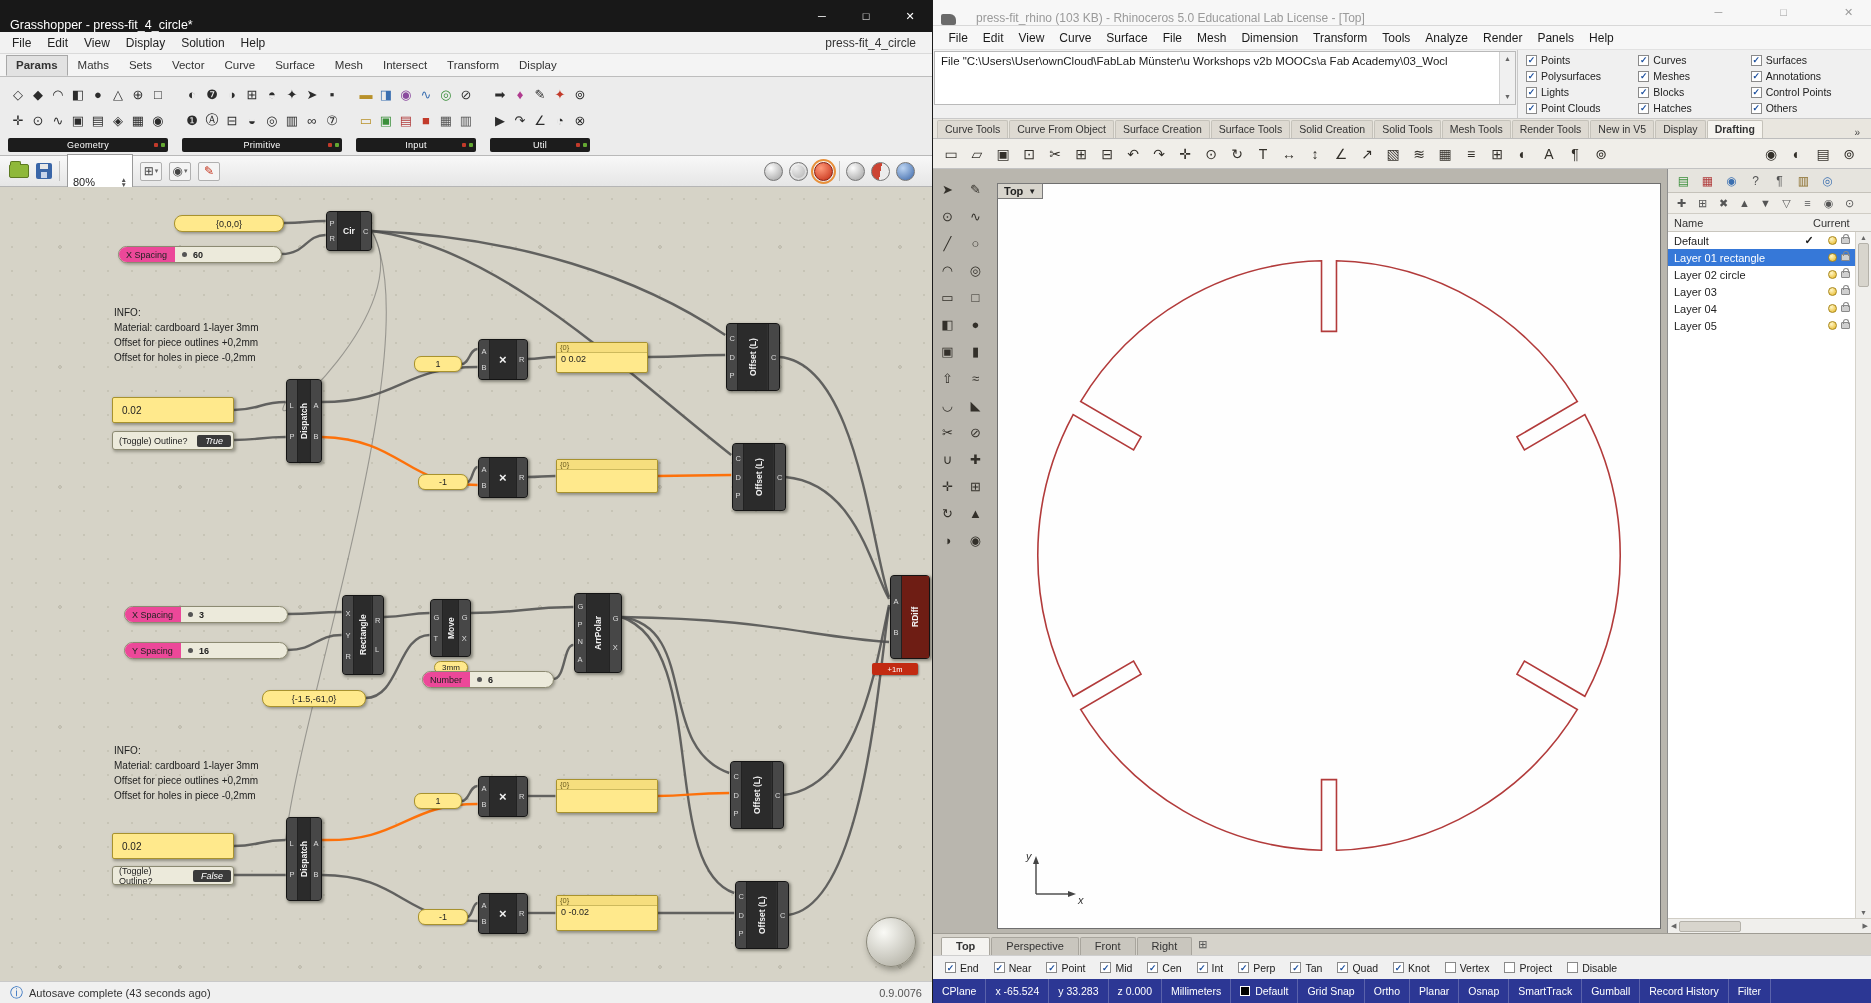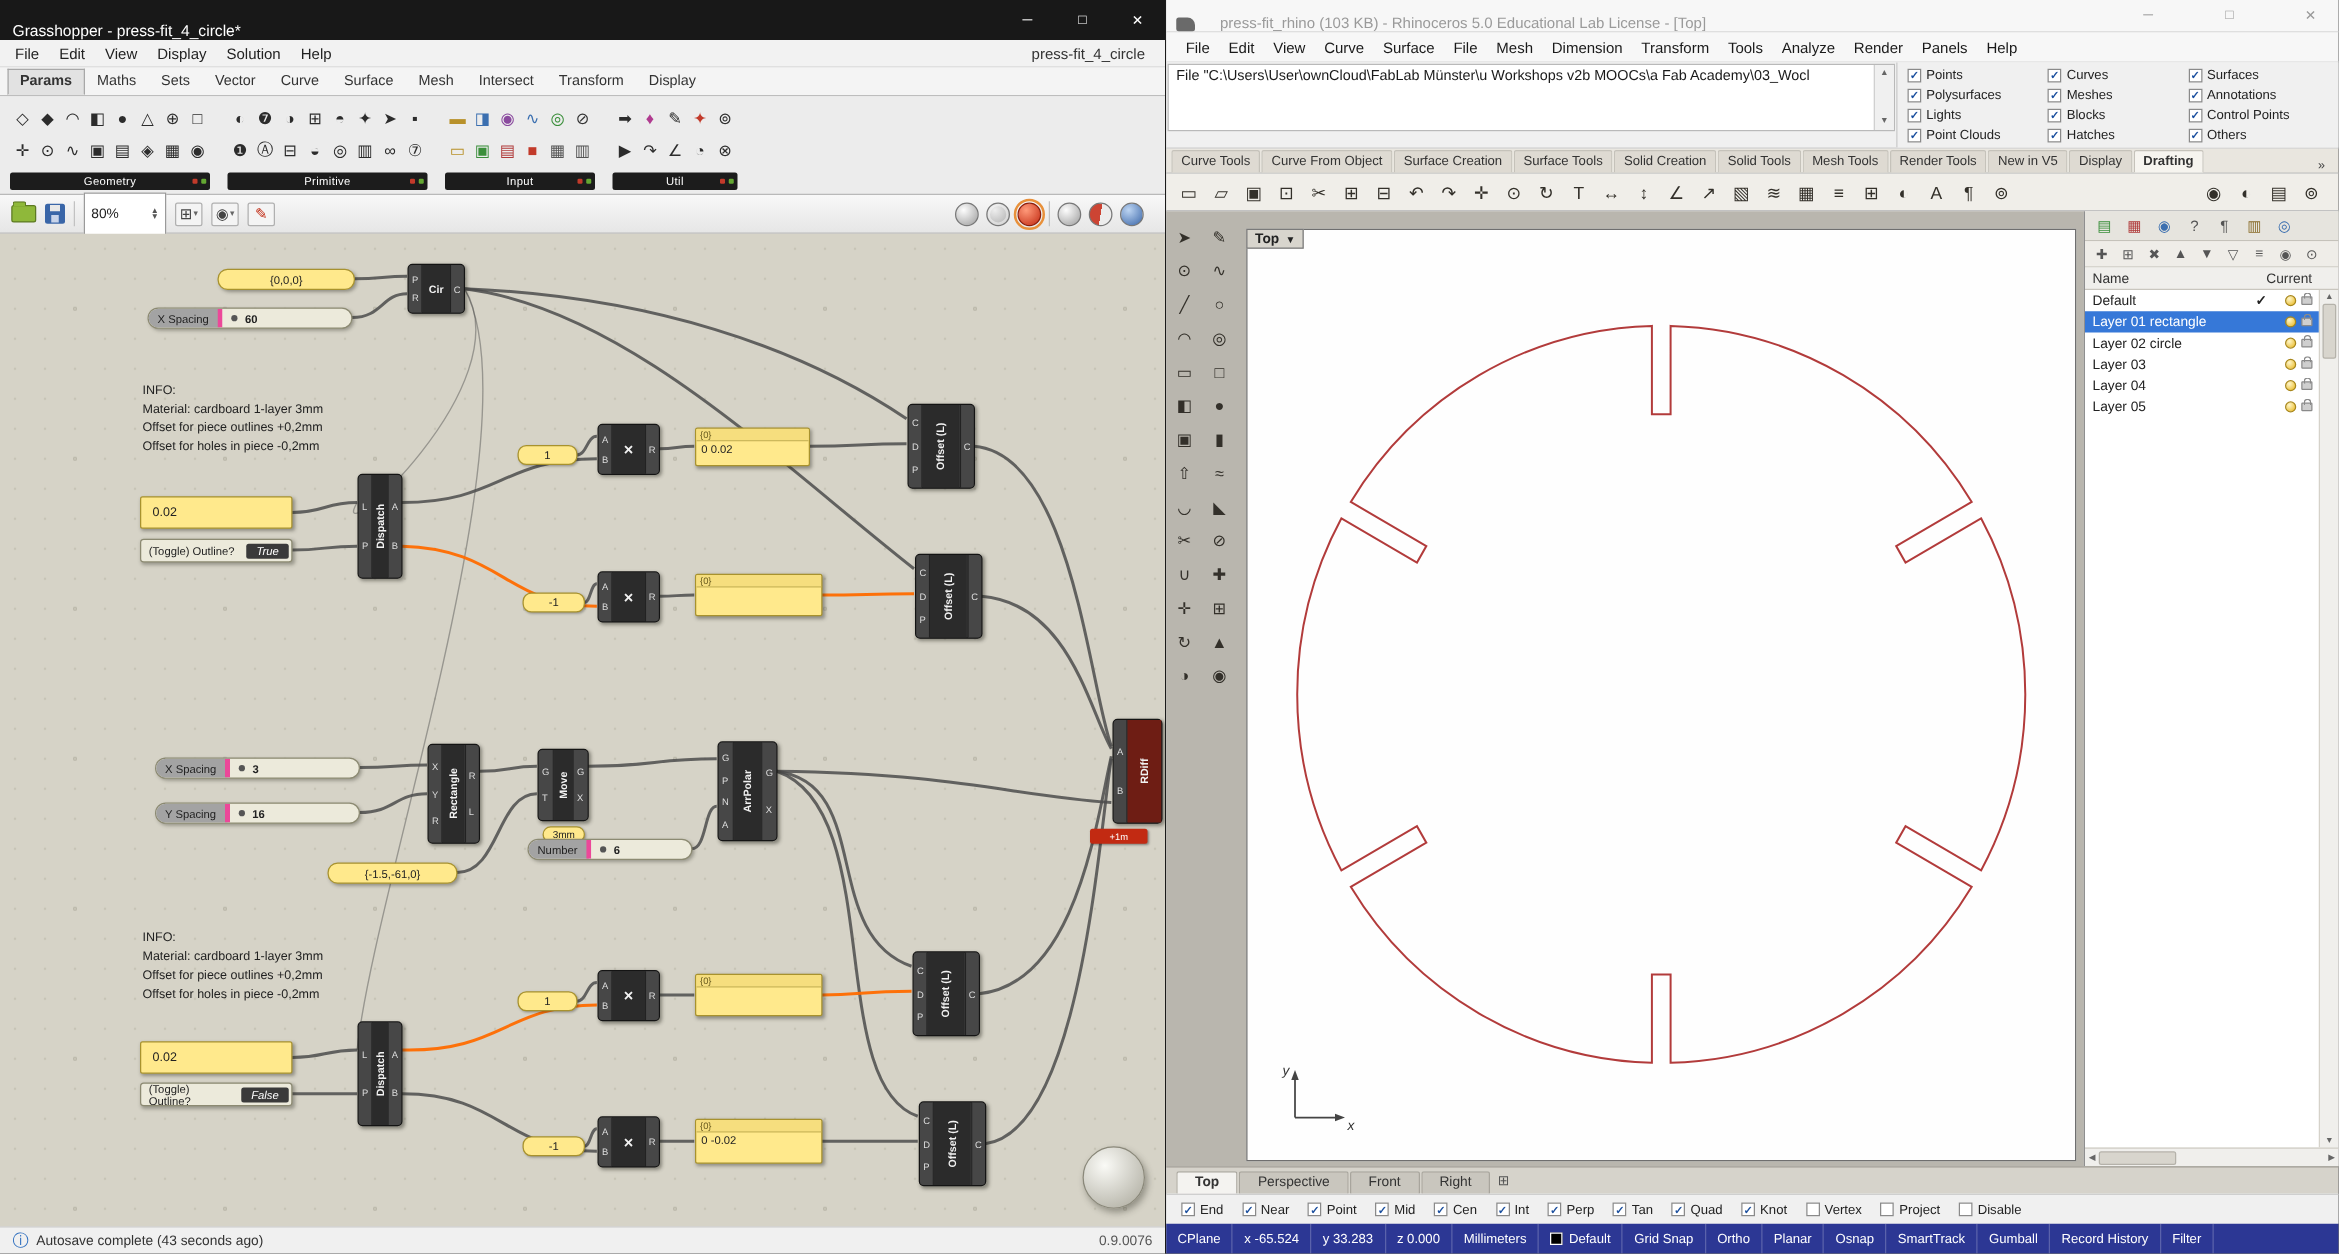--- a/index.html
+++ b/index.html
@@ -24,21 +24,21 @@
 .gicon{width:20px;height:20px;display:flex;align-items:center;justify-content:center;font-size:13px;color:#2c2c2c}
 .gh-grouplabel{height:14px;background:#1c1c1c;color:#fff;font-size:9px;display:flex;align-items:center;justify-content:center;border-radius:2px;position:relative;letter-spacing:.3px}
 .gh-grouplabel::after{content:"";position:absolute;right:3px;top:5px;width:4px;height:4px;background:#64a832;box-shadow:-7px 0 0 #c23a2a;border-radius:1px}
 .gh-cbar{height:31px;background:linear-gradient(#f8f8f8,#e6e6e6);display:flex;align-items:center;gap:7px;padding:0 9px;border-bottom:1px solid #b5b5b5;flex:0 0 auto}
 .cfolder{width:20px;height:14px;background:#8fb83a;border:1px solid #5d7a22;border-radius:2px;position:relative}
 .cfolder::before{content:"";position:absolute;top:-4px;left:0;width:9px;height:3px;background:#8fb83a;border:1px solid #5d7a22;border-bottom:none;border-radius:2px 2px 0 0}
 .csave{width:16px;height:16px;background:#3a66a8;border-radius:2px;position:relative}
 .csave::before{content:"";position:absolute;top:1px;left:4px;right:4px;height:5px;background:#e8e8e8}
 .csave::after{content:"";position:absolute;bottom:1px;left:5px;right:5px;height:6px;background:#c8d4ea}
 .vsep{width:1px;height:20px;background:#c2c2c2}
-.czoom{width:66px;height:35px;background:#fff;border:1px solid #9a9a9a;display:flex;align-items:center;font-size:11px;padding:0 5px;gap:4px;color:#222}
+.czoom{width:66px;height:35px;background:#fff;border:1px solid #9a9a9a;display:flex;align-items:flex-end;font-size:11px;padding:0 5px;gap:4px;color:#222}
 .czoom .ar{margin-left:auto;font-size:6.5px;color:#555;line-height:.8;text-align:center}
 .cmini{width:22px;height:19px;border:1px solid #b0b0b0;background:#f4f4f4;display:flex;align-items:center;justify-content:center;font-size:12px;color:#444;border-radius:2px;gap:1px}
 .cmini .car{font-size:7px;color:#666}
 .red{color:#c22a12}
 .cbar-right{margin-left:auto;display:flex;align-items:center;gap:6px;padding-right:8px}
 .sph{width:19px;height:19px;border-radius:50%;background:radial-gradient(circle at 35% 30%,#fdfdfd,#9c9c9c);border:1px solid #777}
 .sph.wire{background:radial-gradient(circle at 35% 30%,#eee,#a8a8a8);box-shadow:inset 0 0 0 2px rgba(255,255,255,.45)}
 .sph.red{background:radial-gradient(circle at 35% 30%,#ff9a7a,#c22a12);border-color:#8a1d0c}
 .sph.sel{outline:2px solid #e8903a;outline-offset:1px}
 .sph.half{background:linear-gradient(100deg,#cc4433 50%,#ececec 50%)}
@@ -56,21 +56,21 @@
 .core{flex:1;display:flex;align-items:center;justify-content:center;font-weight:bold;font-size:8.5px;background:#2b2b2b;color:#f2f2f2}
 .core.v{writing-mode:vertical-rl;transform:rotate(180deg)}
 .core.big{font-size:13px}
 .core.err{background:#6e1d14}
 .panel{background:#ffe98c;border:1px solid #a8922e;color:#222;box-shadow:1.5px 1.5px 3px rgba(40,40,30,.4);border-radius:2px;overflow:hidden}
 .panel.mini{height:17px;display:flex;align-items:center;justify-content:center;font-size:9px;border-radius:8px}
 .panel.val{display:flex;align-items:center;padding-left:9px;font-size:10px}
 .phead{font-size:7.5px;color:#6a5c1e;border-bottom:1px solid #cdb95c;padding:0 3px;height:10px;line-height:10px;background:#f6de7e}
 .pbody{font-size:9px;padding:1px 4px}
 .slider{height:17px;background:#eceadb;border:1px solid #8c8a72;border-radius:9px;display:flex;align-items:center;box-shadow:1.5px 1.5px 3px rgba(40,40,30,.35);font-size:9px;color:#222;position:absolute}
-.sname{background:#a3a3a3;height:100%;display:flex;align-items:center;padding:0 7px;border-right:4px solid #ec4899;border-radius:9px 0 0 9px}
+.sname{background:#ec4899;height:100%;display:flex;align-items:center;padding:0 7px;border-right:1px solid #ec4899;border-radius:9px 0 0 9px}
 .strack{flex:1;display:flex;align-items:center;padding:0 7px;gap:6px}
 .knob{width:5px;height:5px;background:#555;border-radius:50%;flex:0 0 auto}
 .sval{font-weight:bold}
 .toggle{height:19px;background:#eceadb;border:1px solid #8c8a72;border-radius:3px;display:flex;align-items:center;font-size:9px;box-shadow:1.5px 1.5px 3px rgba(40,40,30,.35);position:absolute;color:#222}
 .tname{padding:0 6px;flex:1}
 .tval{background:#3a3a3a;color:#fff;font-style:italic;padding:1px 8px;border-radius:2px;margin-right:2px}
 .info{font-size:10px;color:#222;line-height:1.5}
 .minicap{background:#ffe98c;border:1px solid #a8922e;border-radius:7px;font-size:9px;display:flex;align-items:center;justify-content:center;box-shadow:1px 1px 2px rgba(0,0,0,.3);position:absolute;color:#222}
 .badge{background:#c22a12;color:#fff;font-size:7.5px;display:flex;align-items:center;justify-content:center;border-radius:2px;box-shadow:1px 1px 2px rgba(0,0,0,.4);position:absolute}
 .ball{border-radius:50%;background:radial-gradient(circle at 35% 30%,#fafaf6,#a9a79a);border:1px solid #8a887a;box-shadow:2px 3px 6px rgba(40,40,30,.4);position:absolute}

